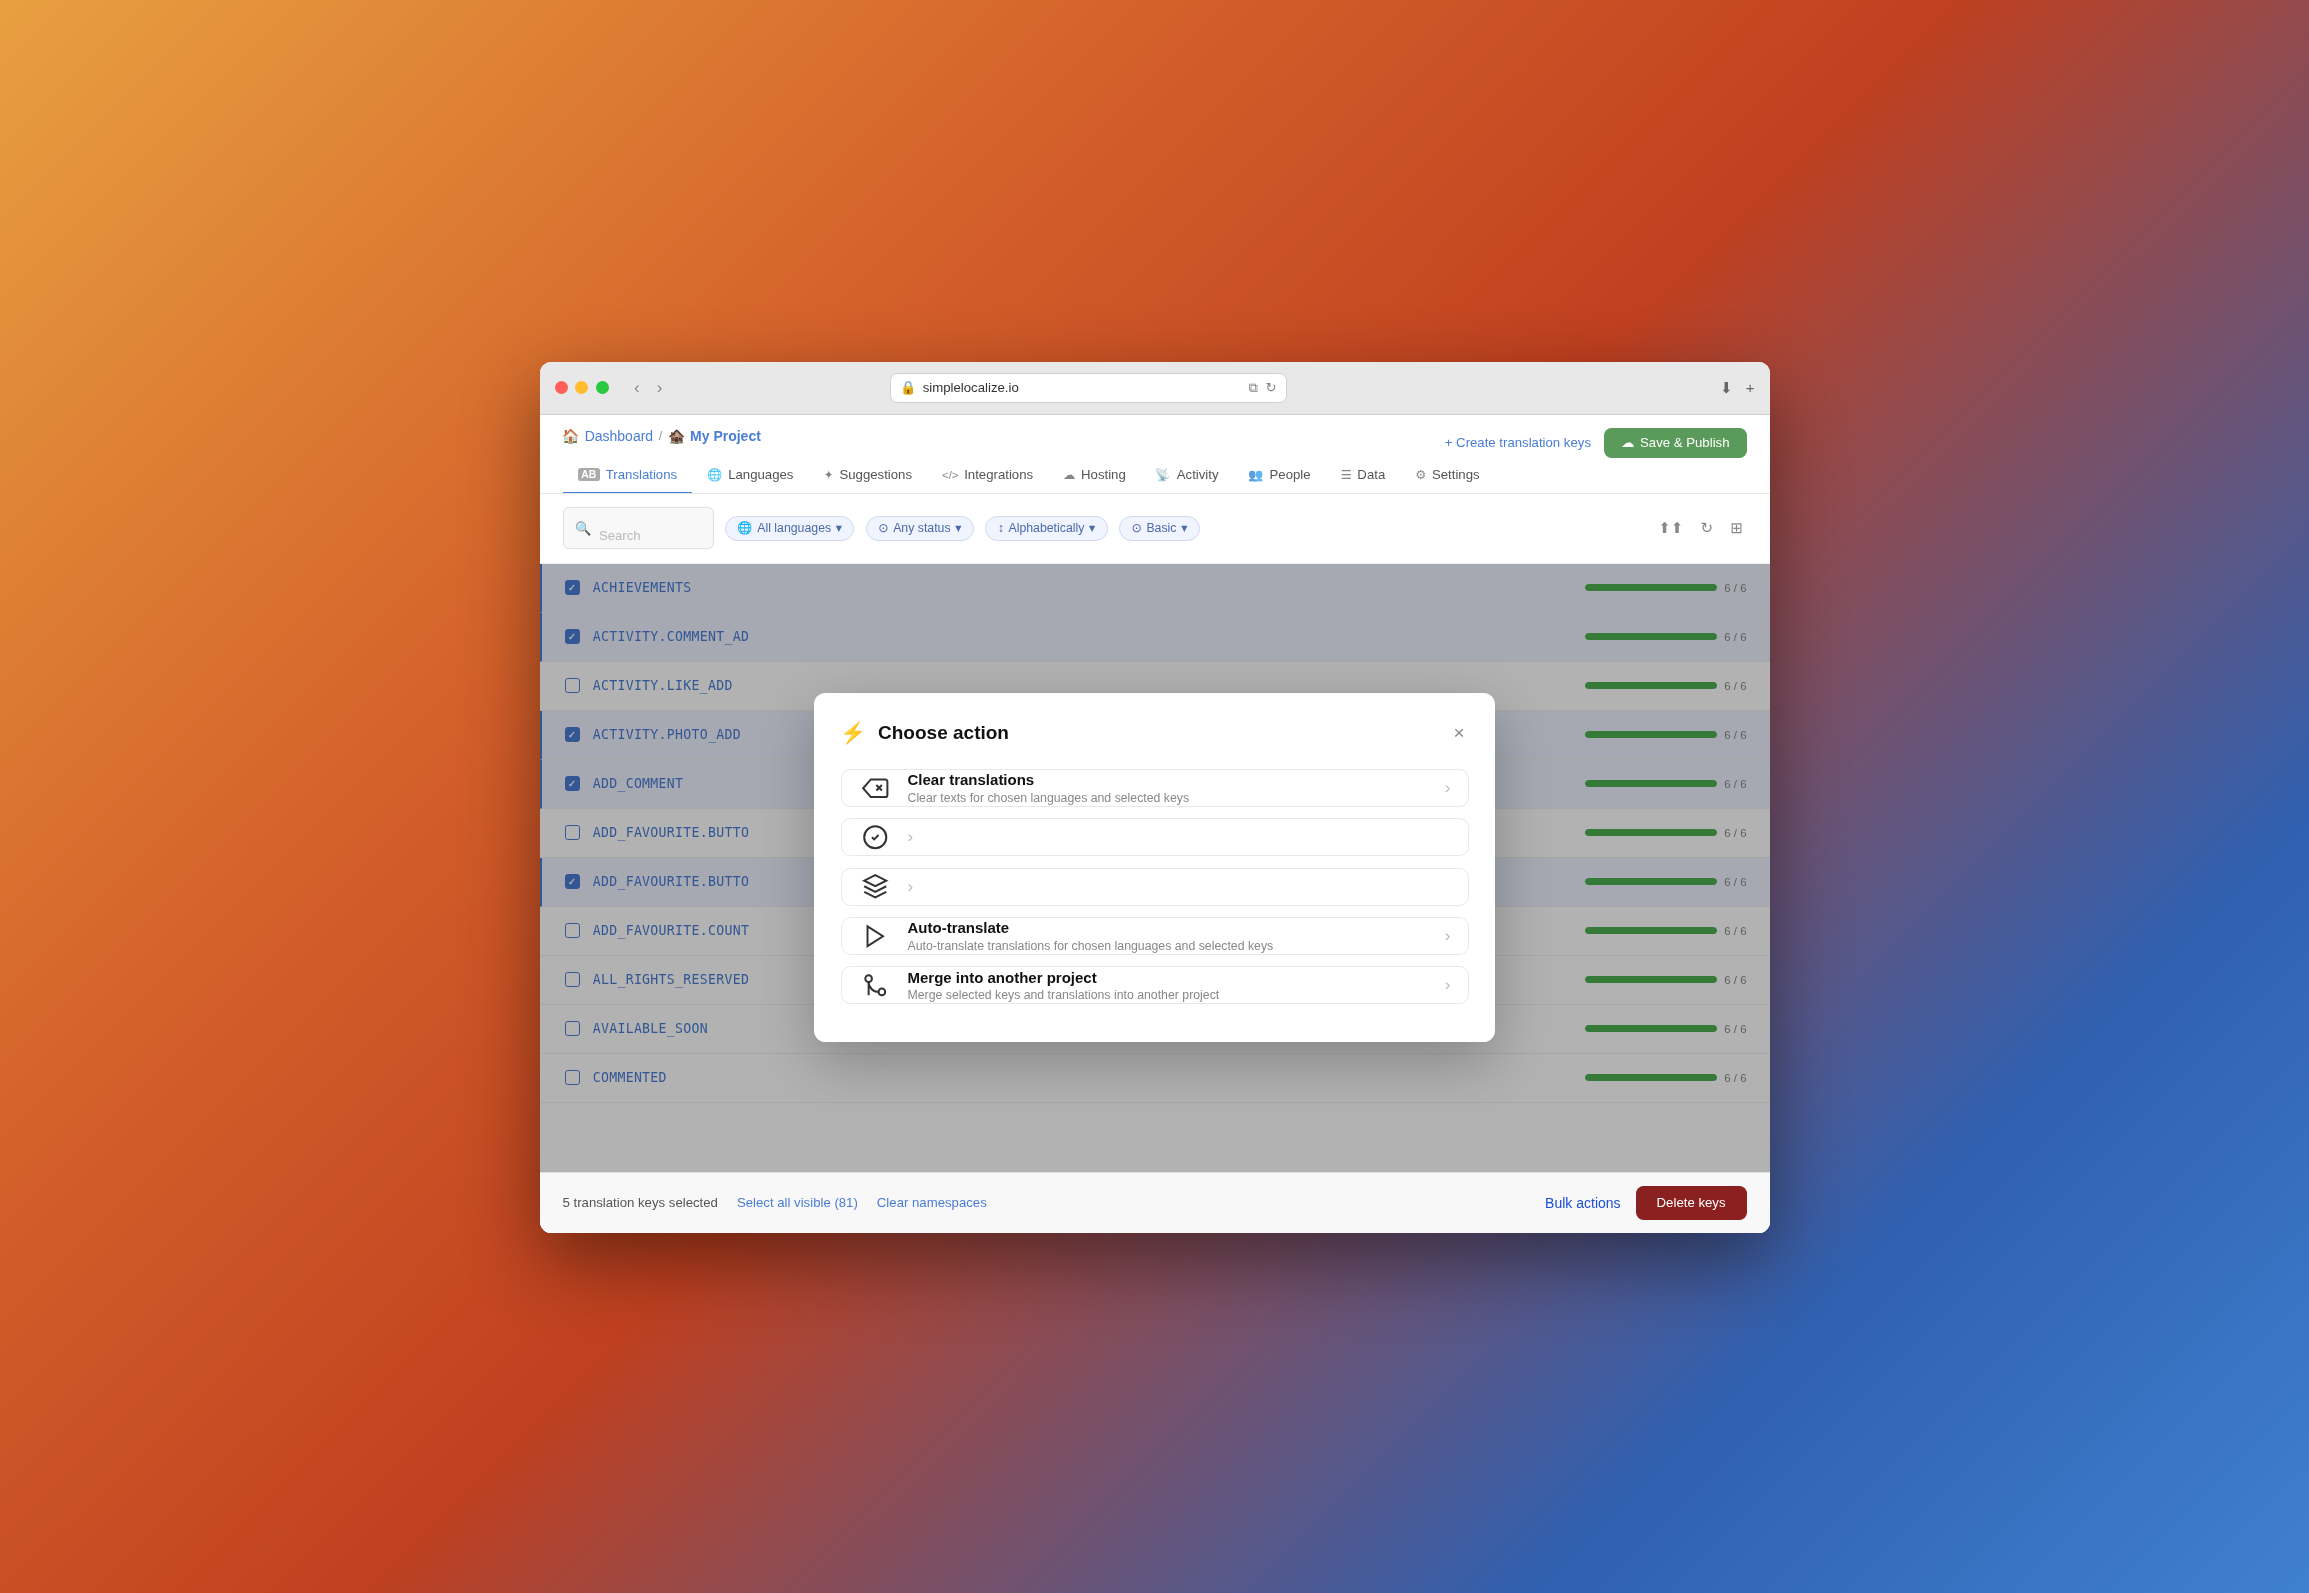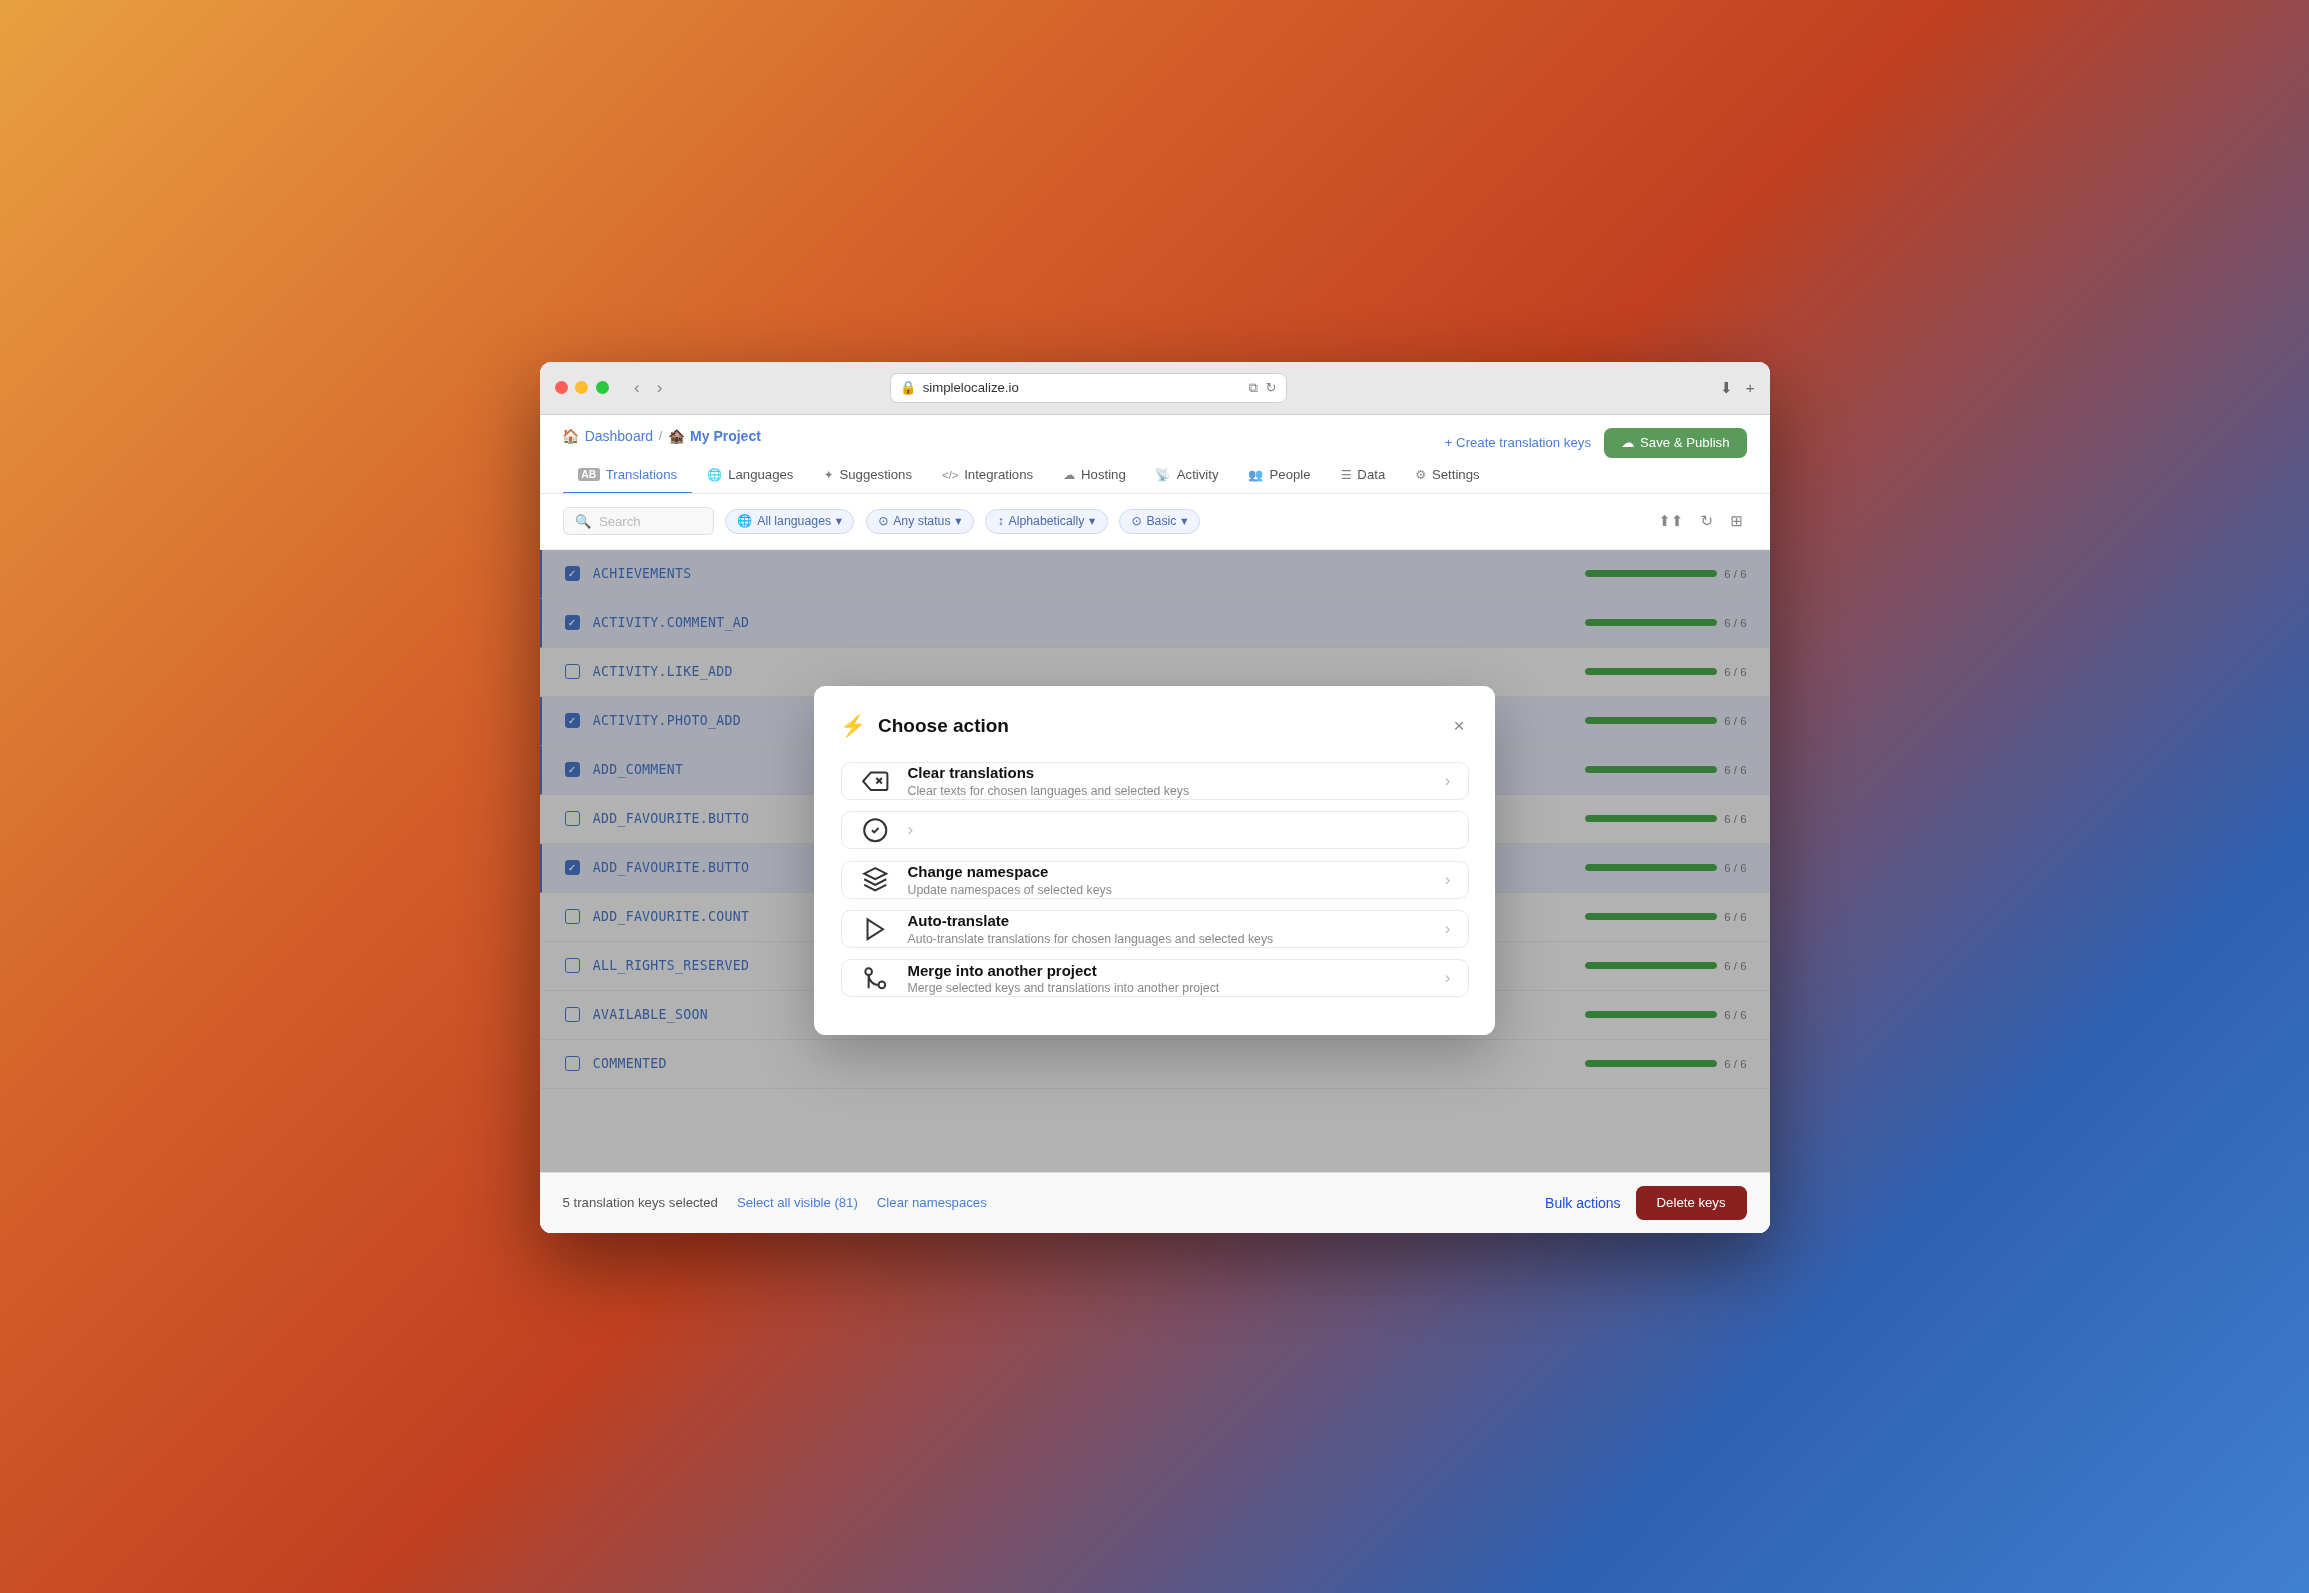--- a/index.html
+++ b/index.html
@@ -569,21 +569,21 @@
           <span>Settings</span>
         </div>
       </div>
     </div>
 
     <div class="main-area">
 
       <div class="filter-bar">
         <div class="search-box">
           <span>🔍</span>
-          <span style="color:#bbb;">Search</span>
+          <span style="color:#bbb;margin-top:14px;">Search</span>
         </div>
         <div class="filter-chip">
           <span>🌐</span>
           <span>All languages</span>
           <span>▾</span>
         </div>
         <div class="filter-chip">
           <span>⊙</span>
           <span>Any status</span>
           <span>▾</span>
@@ -761,24 +761,20 @@
             </div>
 
             <div class="modal-action">
               <div class="modal-action-icon">
                 <svg width="26.5" height="26.5" viewBox="0 0 24 24" fill="none" stroke="currentColor" stroke-width="1.8">
                   <polygon points="12 2 2 7 12 12 22 7 12 2"></polygon>
                   <polyline points="2 12 12 17 22 12"></polyline>
                   <polyline points="2 17 12 22 22 17"></polyline>
                 </svg>
               </div>
-              <div class="modal-action-content">
-                <div class="modal-action-title">Change namespace</div>
-                <div class="modal-action-desc">Update namespaces of selected keys</div>
-              </div>
               <span class="modal-action-arrow">›</span>
             </div>
 
             <div class="modal-action">
               <div class="modal-action-icon">
                 <svg width="26.5" height="26.5" viewBox="0 0 24 24" fill="none" stroke="currentColor" stroke-width="1.8">
                   <polygon points="5 3 19 12 5 21 5 3"></polygon>
                 </svg>
               </div>
               <div class="modal-action-content">

